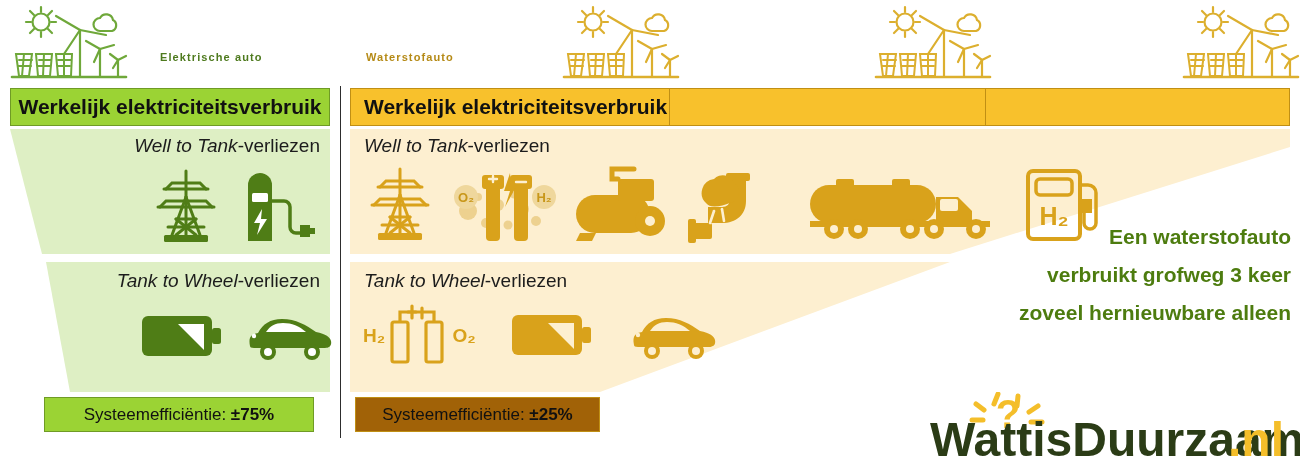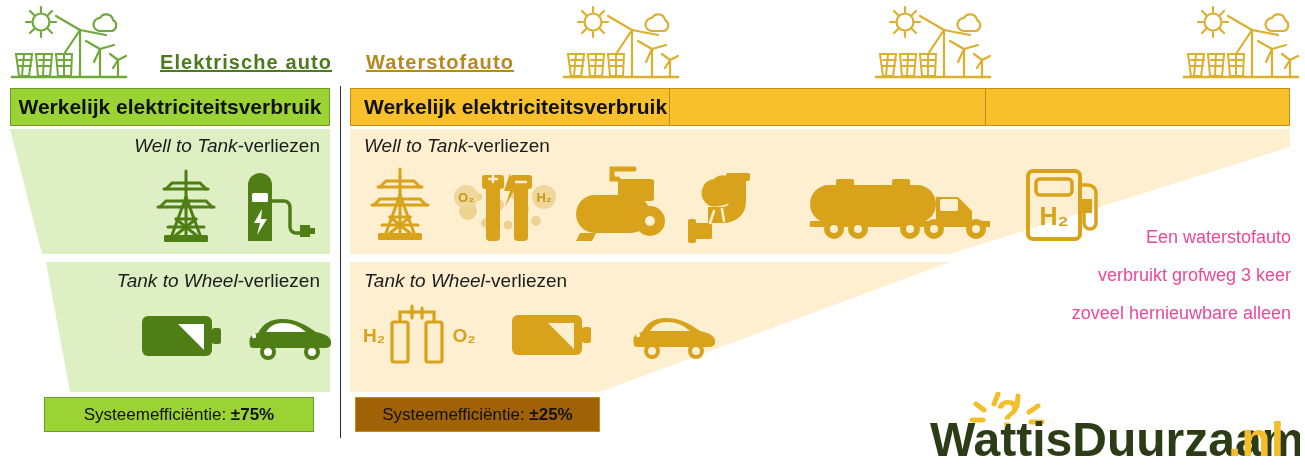--- a/index.html
+++ b/index.html
@@ -9,21 +9,21 @@
     overflow:hidden;position:relative;
   }
   #stage{position:absolute;left:0;top:0;width:1305px;height:469px;}
 
   
   .ren-icon{position:absolute;}
   .ren-icon svg{display:block;}
 
   .col-title{
     position:absolute;font-weight:bold;letter-spacing:1.1px;
-    font-size:20px;white-space:nowrap;text-decoration:underline;
+    font-size:11px;white-space:nowrap;
   }
   .col-title.green{color:#4E7A1E;}
   .col-title.orange{color:#B58A16;}
 
   
   .v-divider{position:absolute;background:#2d2d2d;width:1px;}
 
   
   .bar{
     position:absolute;box-sizing:border-box;
@@ -59,21 +59,21 @@
     display:flex;align-items:center;justify-content:center;
   }
   .chip-green{background:#9BD334;border:1.5px solid #6F9B25;}
   .chip-orange{background:#a16207;border:1.5px solid #C08F14;}
   .chip-text{font-size:17px;color:#111;white-space:nowrap;}
   .chip-text b{font-weight:bold;}
 
   
   #conclusion{
     position:absolute;right:14px;top:218px;width:430px;
-    text-align:right;font-size:18px;font-weight:normal;color:#ec4899;
+    text-align:right;font-size:21px;font-weight:bold;color:#4d7c0f;
     line-height:38px;
   }
   #conclusion div{white-space:nowrap;}
 
   
   #logo{position:absolute;left:930px;top:392px;width:370px;height:72px;}
   #logo svg{display:block;}
 </style>
 </head>
 <body>

